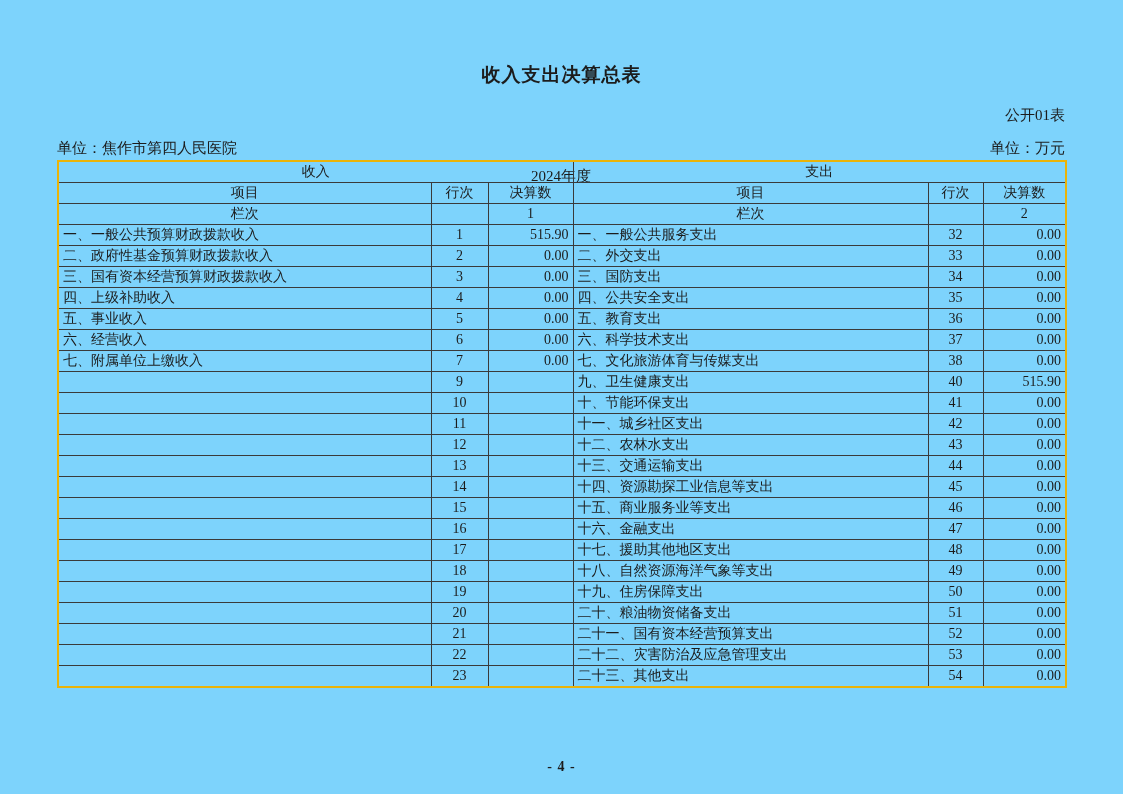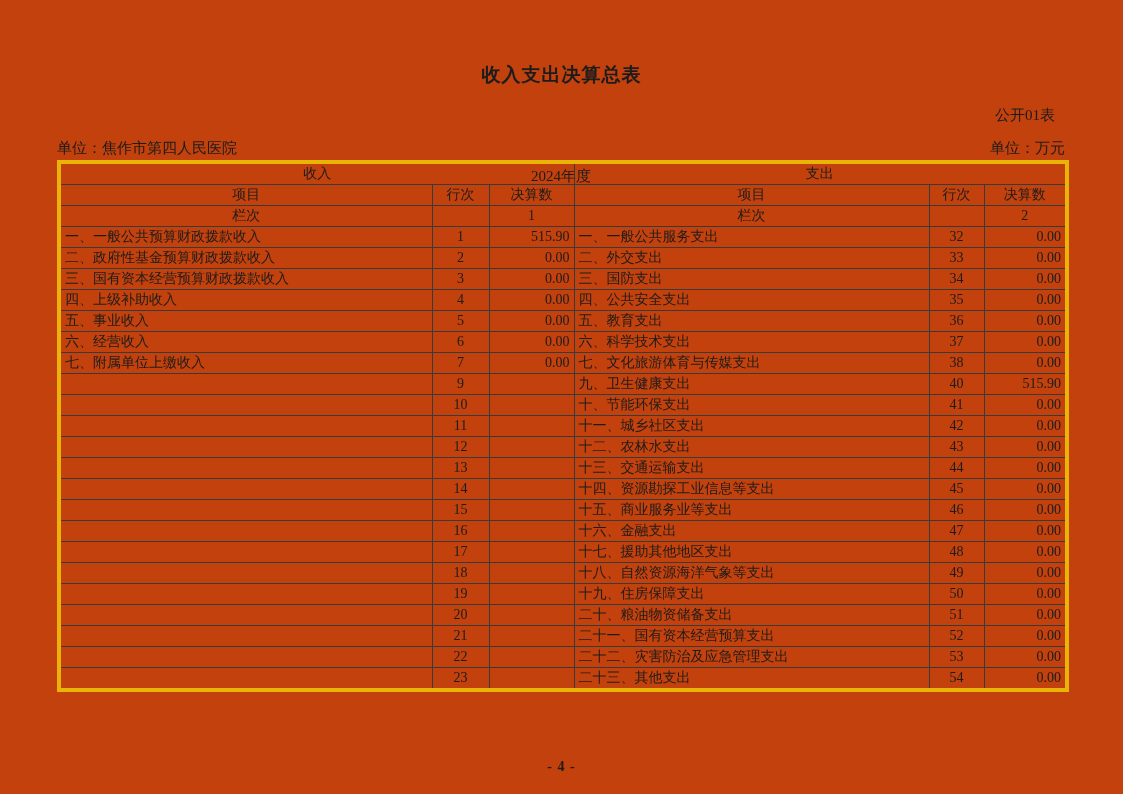--- a/index.html
+++ b/index.html
@@ -13,37 +13,37 @@
     font-family: "Liberation Serif", "DejaVu Serif", serif;
     color: #1c1c1c;
     position: relative;
     overflow: hidden;
   }
   .page {
     position: absolute;
     left: 0; top: 0;
     width: 1123px;
     height: 794px;
-    background: #c2410c;
+    background: #7dd3fc;
   }
   .doc-title {
     position: absolute;
     top: 62px;
     left: 0;
     width: 100%;
     margin: 0;
     text-align: center;
     font-size: 19px;
     font-weight: bold;
     letter-spacing: 1px;
   }
   .table-code {
     position: absolute;
     top: 106px;
-    left: 47px;
+    left: 57px;
     width: 1008px;
     text-align: right;
     font-size: 15px;
   }
   .meta-row {
     position: absolute;
     top: 139px;
     left: 57px;
     width: 1008px;
     display: flex;
@@ -55,21 +55,21 @@
   .meta-right { flex: 1; text-align: right; white-space: nowrap; }
 
   table.report {
     position: absolute;
     top: 160px;
     left: 57px;
     width: 1008px;
     border-collapse: collapse;
     table-layout: fixed;
     font-size: 14px;
-    border: 4px solid #eab308;
+    border: 2px solid #eab308;
   }
   table.report th,
   table.report td {
     border: 1px solid #3a3a3a;
     height: 20px;
     padding: 0 4px;
     font-weight: normal;
     overflow: hidden;
     white-space: nowrap;
     line-height: 20px;

